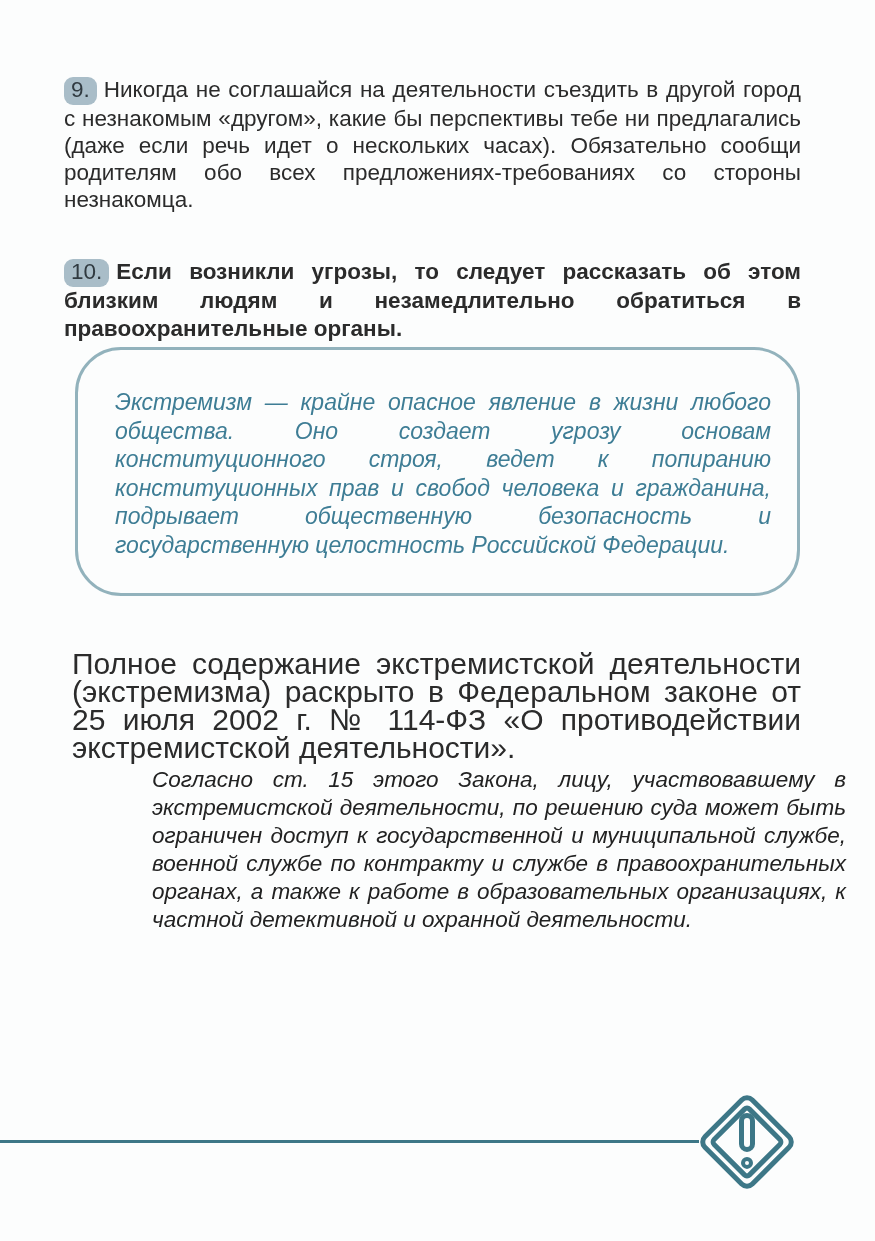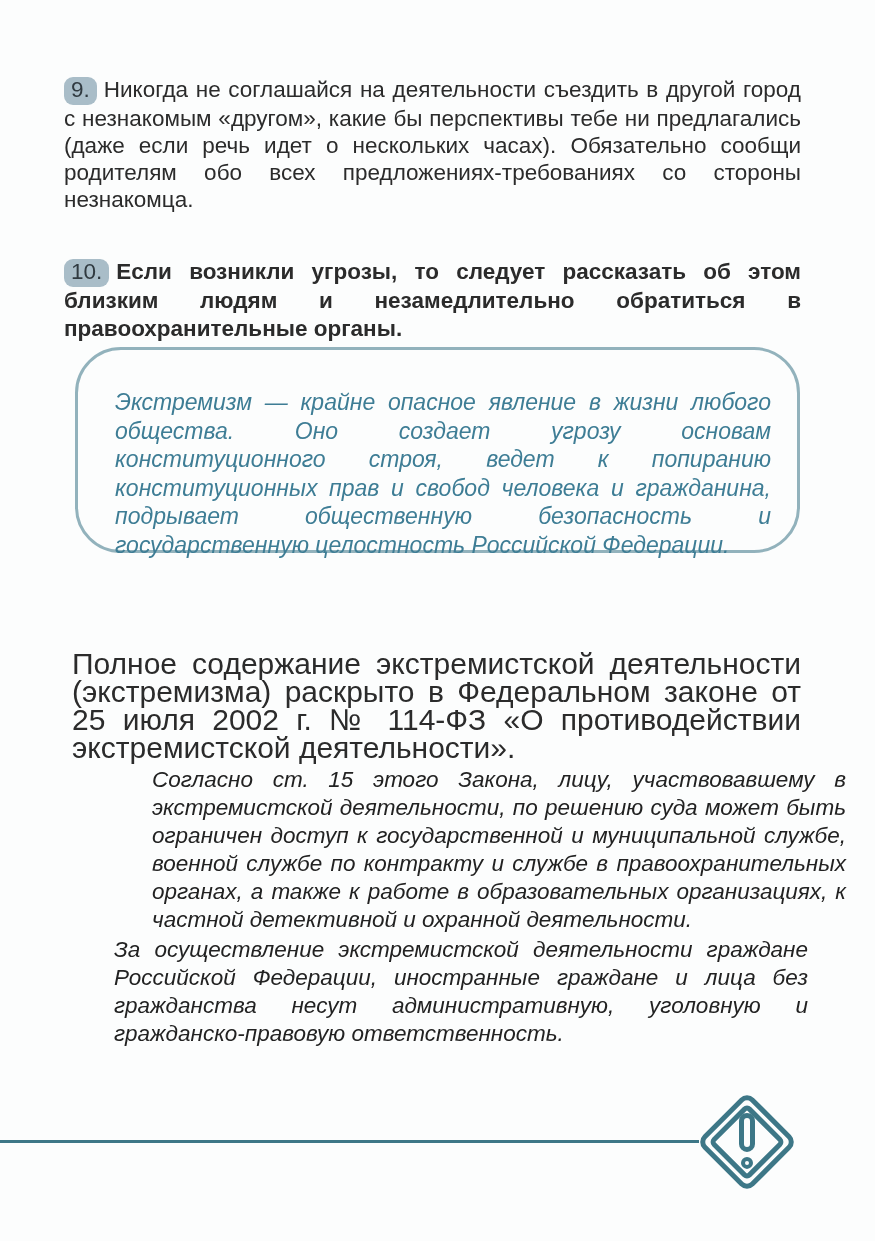--- a/index.html
+++ b/index.html
@@ -32,21 +32,21 @@
     font-weight: 400;
     border-radius: 9px;
     padding: 1px 7px 3px 7px;
     margin-right: 7px;
     line-height: 24px;
   }
 
   
   .quote-box {
     left: 75px; top: 347px;
-    width: 725px; height: 206px;
+    width: 725px; height: 249px;
     box-sizing: border-box;
     border: 3px solid var(--box-border, #92b2bc);
     border-radius: 46px;
     padding: 38px 26px 0 37px;
   }
   .quote-text {
     margin: 0;
     font-style: italic;
     color: var(--teal-text, #3e7d95);
     font-size: 23px; line-height: 28.5px;
@@ -123,21 +123,20 @@
   </p>
 
   <div class="block quote-box">
     <p class="quote-text">Экстремизм — крайне опасное явление в жизни любого общества. Оно создает угрозу основам конституционного строя, ведет к попиранию конституционных прав и свобод человека и гражданина, подрывает общественную безопасность и государственную целостность Российской Федерации.</p>
   </div>
 
   <p class="block para">Полное содержание экстремистской деятельности (экстремизма) раскрыто в Федеральном законе от 25 июля 2002 г. № 114-ФЗ «О противодействии экстремистской деятельности».</p>
 
   <p class="block note note-1">Согласно ст. 15 этого Закона, лицу, участвовавшему в экстремистской деятельности, по решению суда может быть ограничен доступ к государственной и муниципальной службе, военной службе по контракту и службе в правоохранительных органах, а также к работе в образовательных организациях, к частной детективной и охранной деятельности.</p>
 
-  <p class="block note note-2">За осуществление экстремистской деятельности граждане Российской Федерации, иностранные граждане и лица без гражданства несут административную, уголовную и гражданско-правовую ответственность.</p>
 
   <div class="block footer-line"></div>
 
   <div class="block diamond">
     <div class="d-outer"></div>
     <div class="d-inner"></div>
     <div class="excl">
       <div class="excl-bar"></div>
       <div class="excl-dot"></div>
     </div>

